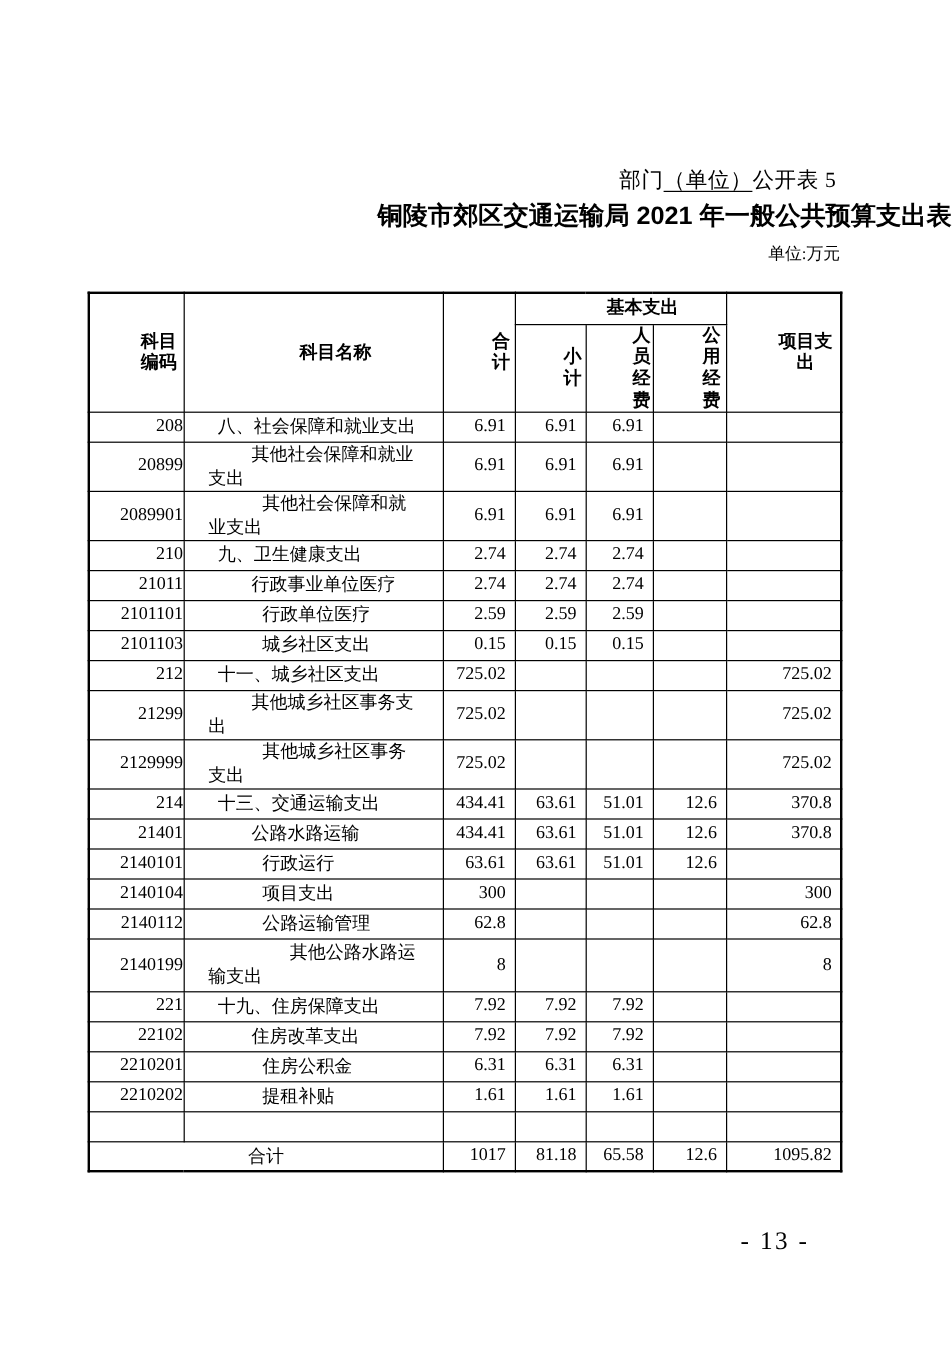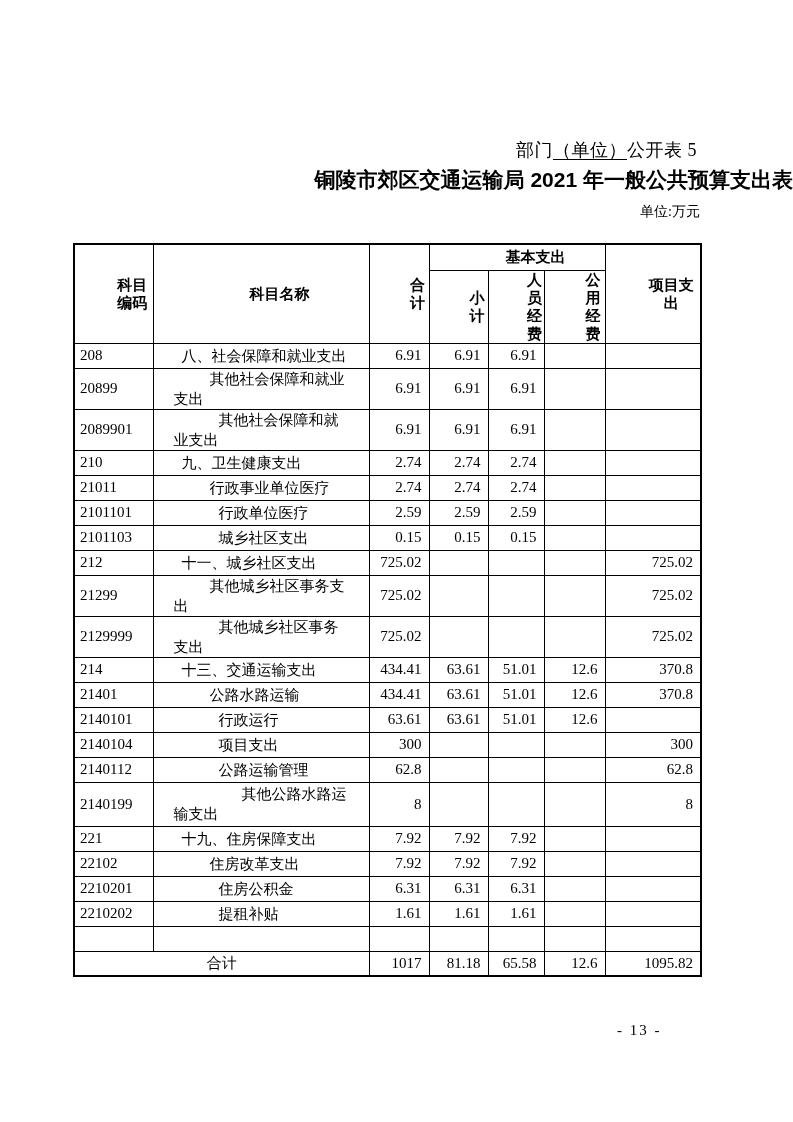--- a/index.html
+++ b/index.html
@@ -32,34 +32,34 @@
   table.budget th {
     font-family:"Liberation Sans", sans-serif; font-weight:bold;
     font-size:15px; text-align:center; line-height:18px;padding-left:37px;
   }
   thead tr.h1 { height:26px; }
   thead tr.h2 { height:42px; }
   tbody tr { height:25px; }
   tbody tr.tall { height:44px; }
   tfoot tr { height:25px; }
   td { font-size:15px; }
-  td.code { text-align:left; padding-left:5px; }
+  td.code { text-align:right; padding-left:5px; }
   td.name {
     text-align:left; padding:0 20px; line-height:20px;
     word-break:break-all; overflow-wrap:anywhere;
   }
   td.name.lvl1 { text-indent:8px; }
   td.name.lvl2 { text-indent:36px; }
   td.name.lvl3 { text-indent:45px; }
   td.name.hang { text-indent:68px; }
   td.num { text-align:right; padding-right:7px; }
   td.foot-label { text-align:center; }
   .pageno {
     position:absolute; left:617px; top:1022px;
-    font-size:15px; letter-spacing:2px; white-space:nowrap;
+    font-size:21px; letter-spacing:2px; white-space:nowrap;
   }
 </style>
 </head>
 <body>
 
 <div class="corner"><span>部门</span><span class="u">（单位）</span><span>公开表 5</span></div>
 
 <div class="doc-title">铜陵市郊区交通运输局 2021 年一般公共预算支出表</div>
 
 <div class="unit-label">单位:万元</div>

